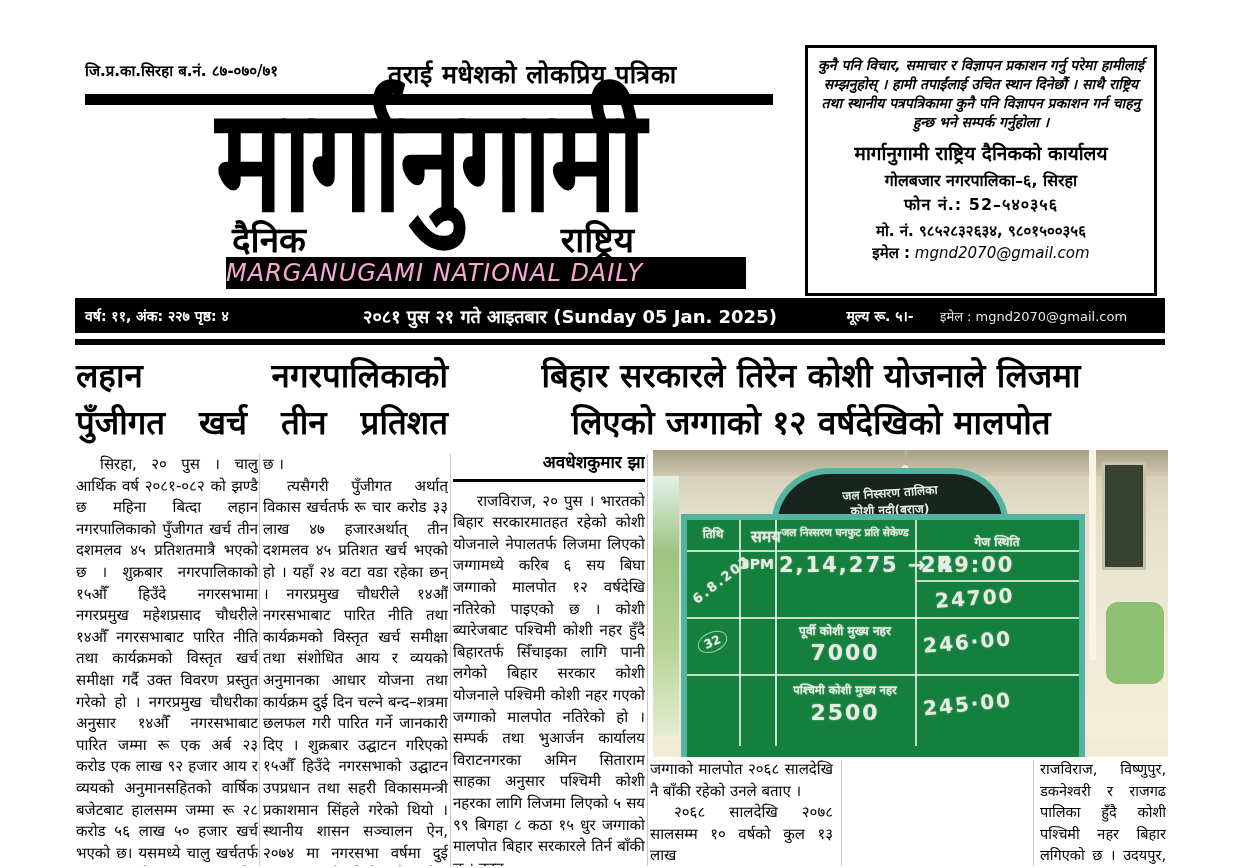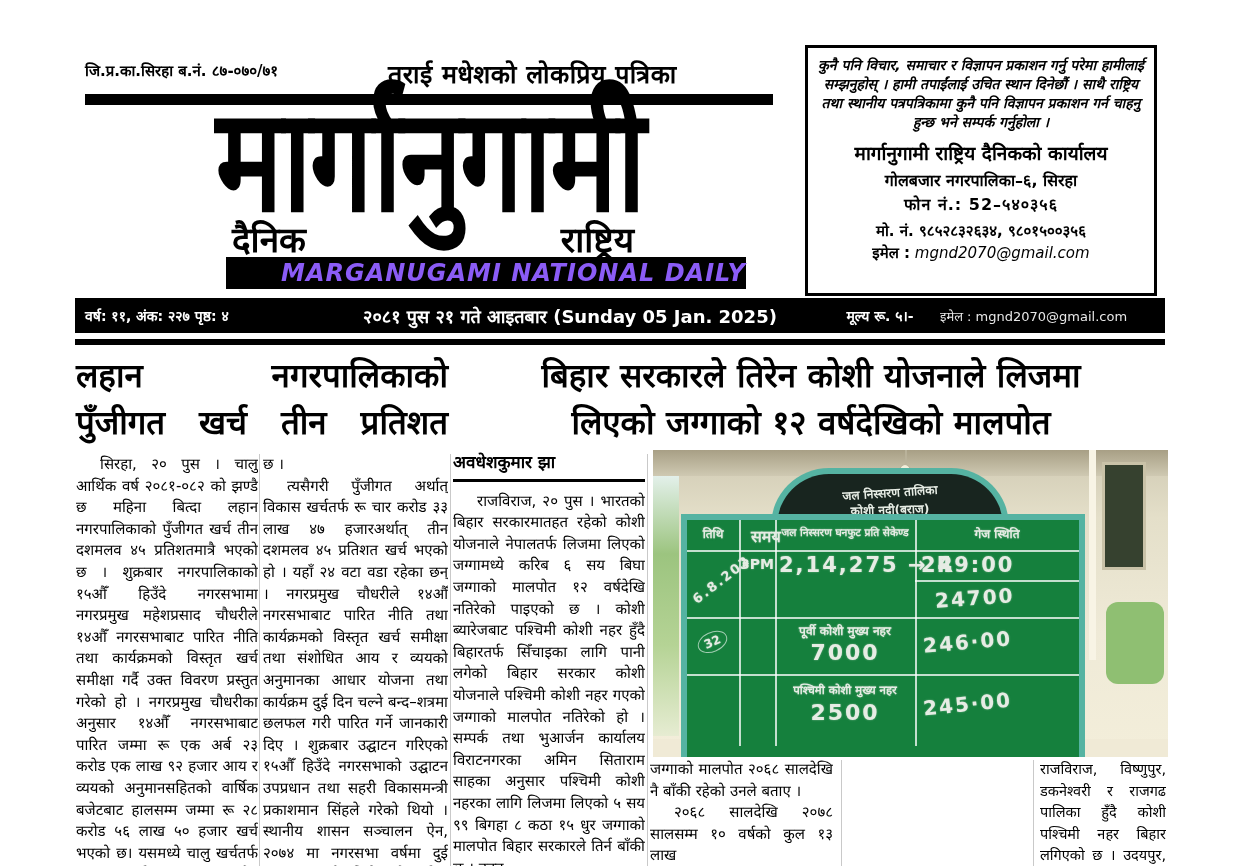--- a/index.html
+++ b/index.html
@@ -17,22 +17,22 @@
   .mast-bar { left:85px; top:94px; width:688px; height:11px; background:#000; }
   .mast-title {
     left:80px; top:86px; width:700px; text-align:center;
     font-size:112px; font-weight:bold; letter-spacing:-2px; line-height:1.05;
     transform:scaleY(1.28); transform-origin:top center; white-space:nowrap;
   }
   .mast-sub { left:218px; top:215px; width:430px; display:flex; justify-content:space-between;
     font-size:35px; font-weight:bold; }
   .mast-sub span { background:#fff; padding:0 14px; }
   .mast-eng {
-    left:226px; top:257px; width:520px; height:32px; background:#000; color:#8b5cf6;
-    font-size:24px; font-weight:bold; font-style:italic; text-align:right;
+    left:226px; top:257px; width:520px; height:32px; background:#000; color:#f9a8d4;
+    font-size:24px; font-weight:normal; font-style:italic; text-align:left;
     line-height:32px; letter-spacing:1px; white-space:nowrap;
   }
 
   
   .info-box {
     left:805px; top:45px; width:352px; height:251px;
     border:3px solid #000; padding:8px 10px 4px 10px; text-align:center;
   }
   .info-notice { font-size:14px; line-height:19px; font-style:italic; font-weight:bold; }
   .info-office { font-size:19px; font-weight:bold; margin-top:8px; }
@@ -59,21 +59,21 @@
   .hl-left { left:76px; top:352px; width:372px; }
   .hl-left div { text-align:justify; text-align-last:justify; }
   .hl-right { left:458px; top:352px; width:706px; text-align:center; }
 
   
   .body-txt { font-size:15px; line-height:21.6px; text-align:justify; }
   .col1 { left:76px;  top:454px; width:182px; height:412px; overflow:hidden; }
   .col2 { left:263px; top:454px; width:185px; height:412px; overflow:hidden; }
   .col3 { left:453px; top:452px; width:192px; height:414px; overflow:hidden; }
   .indent { text-indent:1.6em; }
-  .byline { text-align:left; font-weight:bold; font-size:17px; padding-bottom:5px;
+  .byline { text-align:right; font-weight:bold; font-size:17px; padding-bottom:5px;
     border-bottom:3px solid #000; margin-bottom:9px; }
   .vrule { width:1px; background:#c9c9c9; }
 
   
   .bcol { top:759px; height:109px; overflow:hidden; }
   .bcolA { left:650px;  width:183px; }
   .bcolB { left:849px;  width:178px; }
   .bcolC { left:1040px; width:126px; font-size:14.5px; }
 
   
@@ -191,21 +191,21 @@
       <div class="bline b-h" style="top:97px;"></div>
       <div class="bline b-h" style="top:154px;"></div>
       <div class="bline b-h" style="top:60px; left:228px; width:164px;"></div>
       <div class="bline b-v" style="left:52px;"></div>
       <div class="bline b-v" style="left:88px;"></div>
       <div class="bline b-v" style="left:228px;"></div>
 
       <div class="chalk bh-txt" style="left:0; width:52px; font-size:12px;">तिथि</div>
       <div class="chalk bh-txt" style="left:52px; width:36px; font-size:16px;padding-left:12px;">समय</div>
       <div class="chalk bh-txt" style="left:88px; width:140px; font-size:10.5px;">जल निस्सरण घनफुट प्रति सेकेण्ड</div>
-      <div class="chalk bh-txt" style="left:228px; width:164px; font-size:12px;">गेज स्थिति</div>
+      <div class="chalk bh-txt" style="left:228px; width:164px; font-size:12px;margin-top:8px;">गेज स्थिति</div>
 
       <div class="chalk hand" style="left:0px; top:52px; font-size:13px; transform:rotate(-38deg);">6.8.202</div>
       <div class="chalk hand" style="left:52px; top:36px; width:36px; text-align:center; font-size:14px; letter-spacing:0;">3PM</div>
       <div class="chalk hand" style="left:92px; top:33px; font-size:21px;">2,14,275 → R</div>
       <div class="chalk hand" style="left:234px; top:33px; font-size:21px;">249:00</div>
       <div class="chalk hand" style="left:248px; top:66px; font-size:20px; transform:rotate(-4deg);">24700</div>
 
       <div class="chalk hand" style="left:10px; top:112px; font-size:12px; transform:rotate(-24deg); border:1px solid rgba(255,255,255,.6); border-radius:50%; padding:2px 6px; letter-spacing:0;">32</div>
       <div class="chalk" style="left:90px; top:102px; width:136px; text-align:center; font-size:12px; font-weight:bold;">पूर्वी कोशी मुख्य नहर</div>
       <div class="chalk hand" style="left:90px; top:120px; width:136px; text-align:center; font-size:22px;">7000</div>

